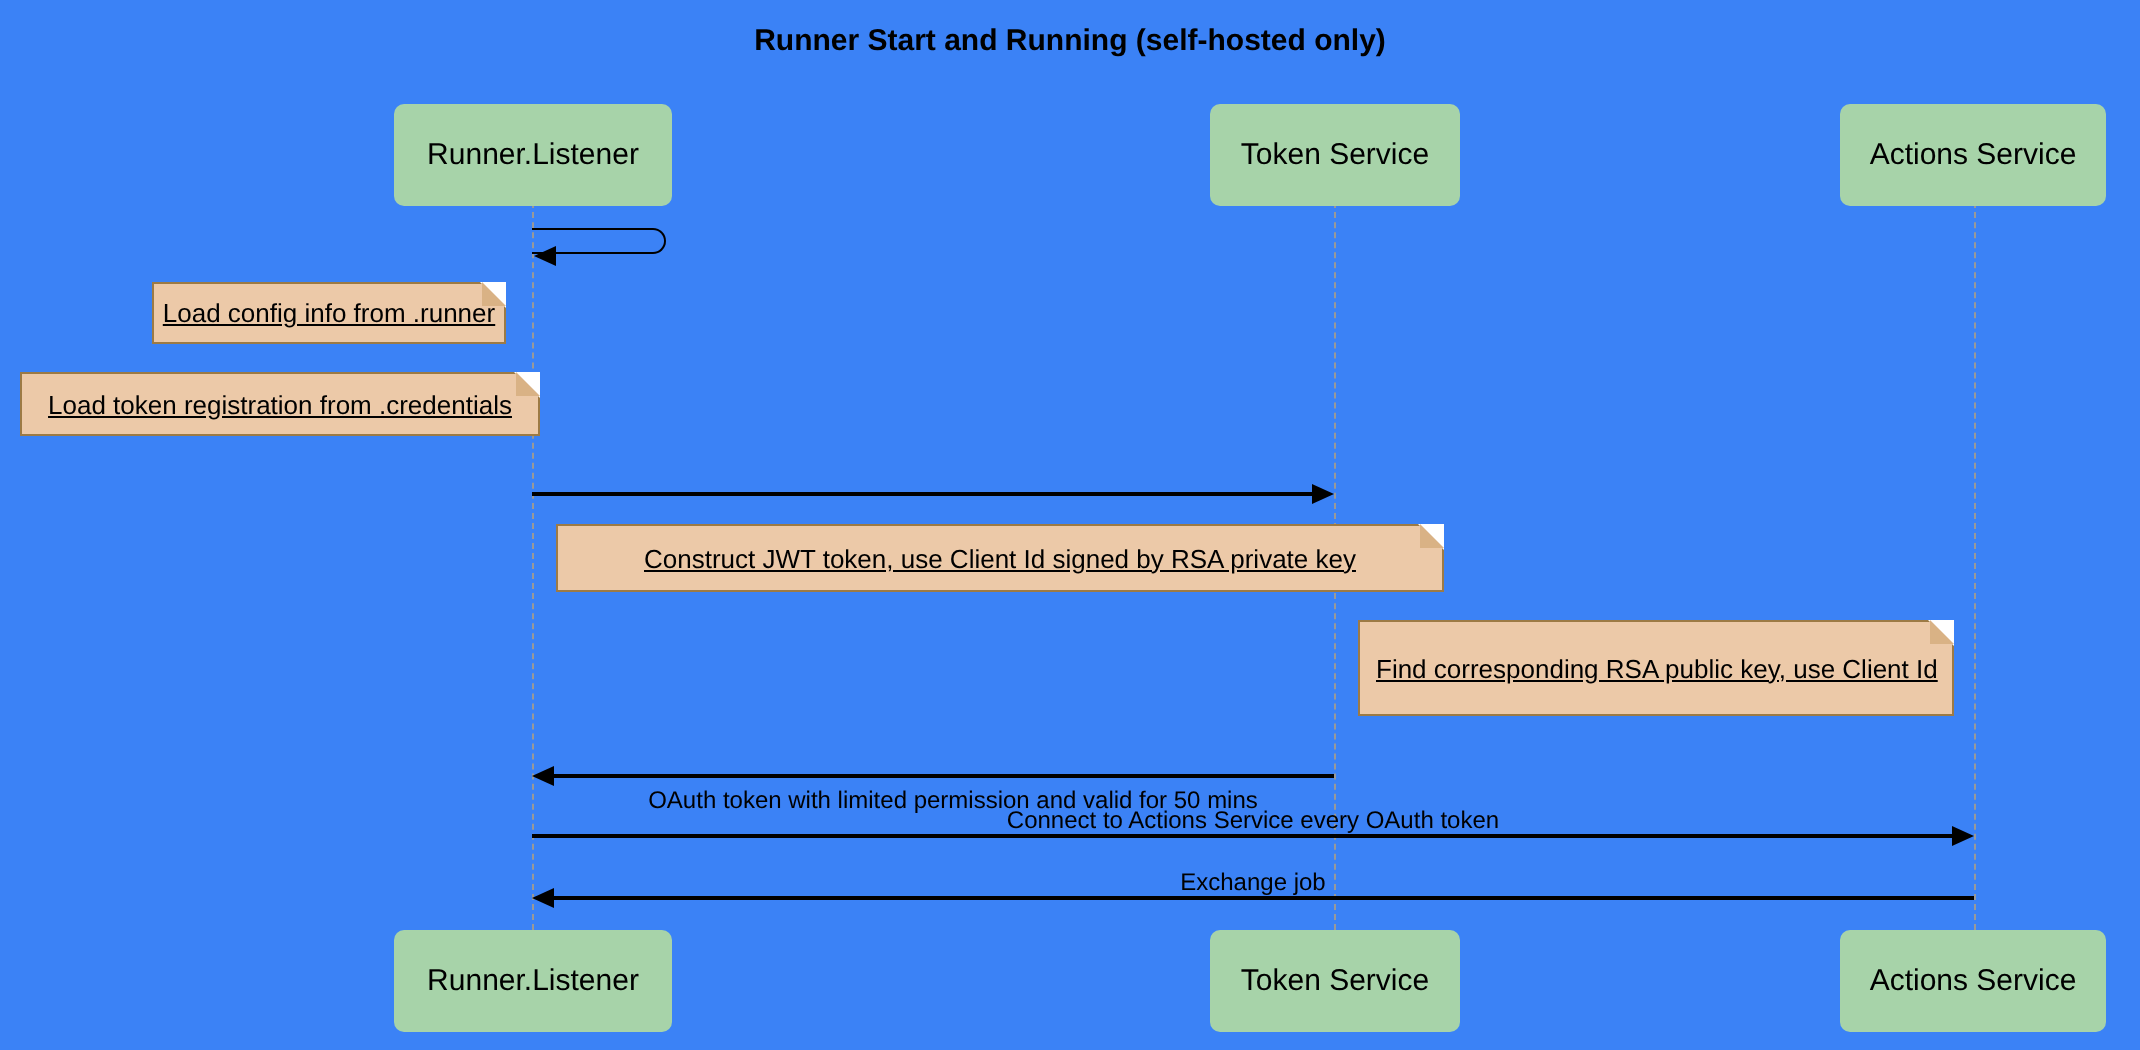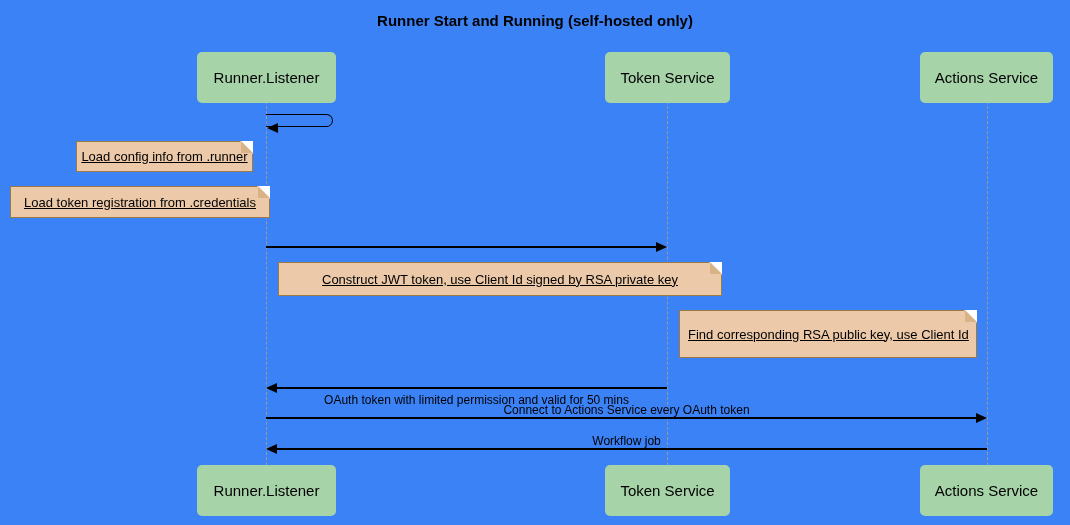--- a/index.html
+++ b/index.html
@@ -122,21 +122,21 @@
   </div>
 
   <div class="msg-label center" style="left:276px;top:374px;width:401px;margin-top:20px;">OAuth token with limited permission and valid for 50 mins</div>
   <div class="mline" style="left:277px;top:387px;width:390px;"></div>
   <div class="ah-left" style="left:266px;top:383px;"></div>
 
   <div class="msg-label center" style="left:266px;top:404px;width:721px;">Connect to Actions Service every OAuth token</div>
   <div class="mline" style="left:266px;top:417px;width:710px;"></div>
   <div class="ah-right" style="left:976px;top:413px;"></div>
 
-  <div class="msg-label center" style="left:266px;top:435px;width:721px;">Workflow job</div>
+  <div class="msg-label center" style="left:266px;top:435px;width:721px;">Exchange job</div>
   <div class="mline" style="left:277px;top:448px;width:710px;"></div>
   <div class="ah-left" style="left:266px;top:444px;"></div>
 
   <div class="pbox" style="left:197px;top:465px;width:139px;">
     <span>Runner.Listener</span>
   </div>
   <div class="pbox" style="left:605px;top:465px;width:125px;">
     <span>Token Service</span>
   </div>
   <div class="pbox" style="left:920px;top:465px;width:133px;">

